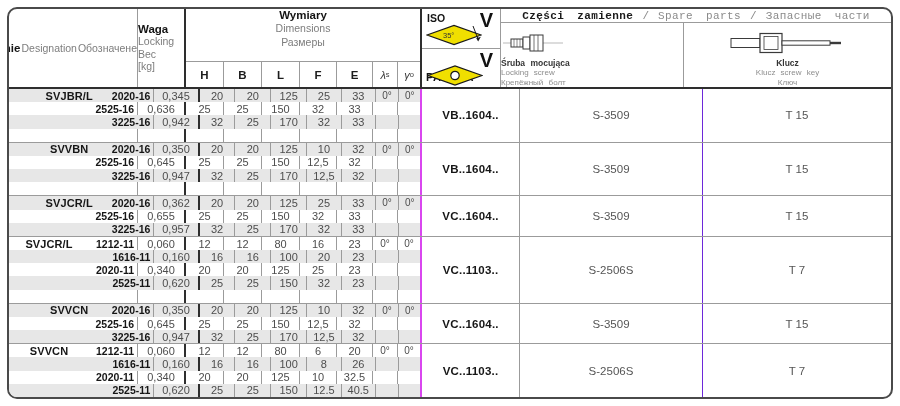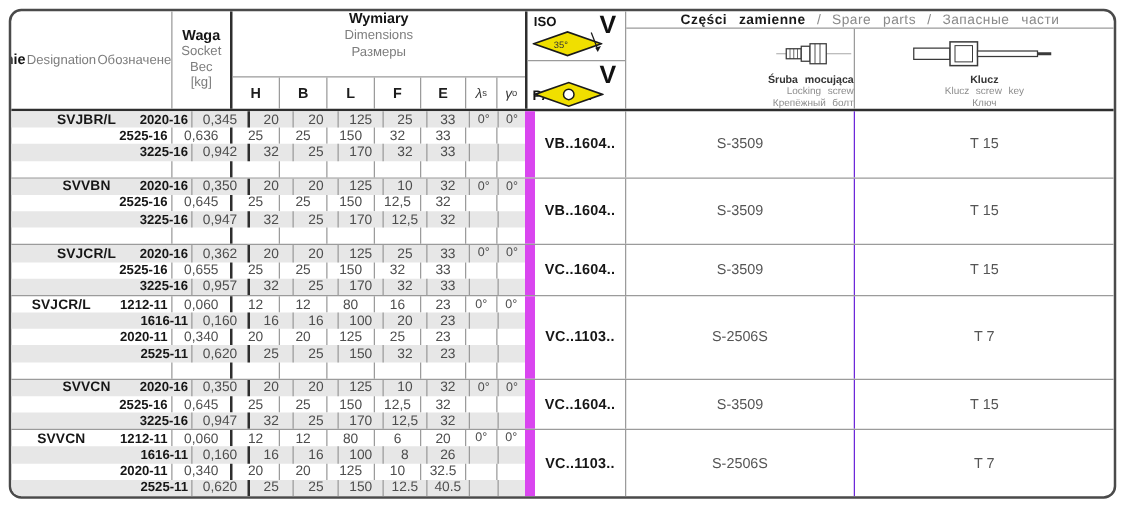--- a/index.html
+++ b/index.html
@@ -8,21 +8,21 @@
   .page { position: relative; width: 900px; height: 406px; background:#fff; overflow:hidden; }
   .frame { position:absolute; left:7px; top:7px; width:886px; height:392px;
            border:2px solid #4a4a4a; border-radius:10px; background:#fff; overflow:hidden;
            display:flex; flex-direction:column; }
 
   
   .hdr { height:80px; display:flex; border-bottom:2px solid #2e2e2e; flex:0 0 auto; }
   .h-design { width:129px; border-right:1px solid #9b9b9b; display:flex; flex-direction:row;
               align-items:center; justify-content:flex-end; gap:1px; }
   .h-waga { width:48px; border-right:2px solid #2e2e2e; display:flex; flex-direction:column;
-            align-items:center; justify-content:center; }
+            justify-content:center; }
   .t-b { font-weight:bold; font-size:11.5px; color:#141414; }
   .t-g { font-size:10.5px; color:#7d7d7d; line-height:12.5px; }
   .h-dims { width:234px; display:flex; flex-direction:column;gap:13px; }
   .h-dims-top { flex:1; display:flex; flex-direction:column; align-items:center; justify-content:center; gap:1px; }
   .h-dims-cols { height:26px; border-top:1px solid #9b9b9b; display:flex; }
   .dimcol { display:flex; align-items:center; justify-content:center; border-right:1px solid #9b9b9b;
             font-weight:bold; font-size:11.5px; color:#1c1c1c; }
   .w-h,.w-b,.w-l { width:38px; } .w-f { width:37px; } .w-e { width:36px; }
   .w-ls { width:25px; font-weight:normal; color:#3a3a3a; }
   .w-go { width:22px; border-right:none; font-weight:normal; color:#3a3a3a; }
@@ -33,67 +33,67 @@
                display:flex; flex-direction:column; }
   .iso-cell { height:40px; border-bottom:1px solid #9b9b9b; position:relative; }
   .pafana-cell { flex:1; position:relative; }
   .iso-label { position:absolute; top:3px; left:5px; font-size:10.5px; font-weight:bold; color:#141414; }
   .pafana-label { position:absolute; top:22px; left:4px; font-size:11px; font-weight:bold; color:#141414; letter-spacing:0.6px; }
   .shape-v { position:absolute; top:0px; right:7px; font-size:20px; font-weight:bold; color:#111; }
   .dmd { position:absolute; }
 
   .h-spare { flex:1; display:flex; flex-direction:column; }
   .spare-title { height:17px; border-bottom:1px solid #9b9b9b; display:flex; align-items:center;
-                 justify-content:center; gap:9px; font-size:11px; word-spacing:6px; }
+                 justify-content:center; gap:9px; font-size:11px; word-spacing:6px;font-family:Liberation Mono, monospace; }
   .spare-title .pl { font-weight:bold; color:#1a1a1a; letter-spacing:0.4px; }
   .spare-title .sep { color:#8a8a8a; }
   .spare-title .gr { color:#8a8a8a; letter-spacing:0.4px; }
   .spare-cells { flex:1; display:flex; }
   .screw-box { width:183px; border-right:1px solid #9b9b9b; display:flex; flex-direction:column;
-               align-items:flex-end; justify-content:flex-start; padding-top:8px; }
+               align-items:flex-start; justify-content:flex-start; padding-top:8px; }
   .key-box { flex:1; display:flex; flex-direction:column; align-items:center; justify-content:flex-start; padding-top:8px; }
   .part-label-pl { font-size:8.5px; font-weight:bold; color:#353535; word-spacing:3px; margin-top:3px; line-height:10px; }
   .part-label { font-size:8px; color:#8d8d8d; word-spacing:3px; line-height:9.5px; }
 
   
   .tbody { flex:1; display:flex; flex-direction:column; min-height:0; }
   .block { display:flex; border-top:1px solid #9b9b9b; min-height:0; }
   .block:first-child { border-top:none; }
   .bl-left { width:411px; display:flex; flex-direction:column; }
   .trow { flex:1; display:flex; font-size:11px; color:#4d4d4d; min-height:0; }
   .shade { background:#e7e7e7;padding-left:24px; }
   .c { display:flex; align-items:center; justify-content:center; border-right:1px solid #9b9b9b; overflow:hidden; }
   .c-design { width:129px; }
   .dname { flex:1; text-align:center; font-weight:bold; color:#161616; font-size:11px; letter-spacing:0.1px; }
   .dsize { width:48px; text-align:right; padding-right:3px; font-weight:bold; color:#161616; font-size:10.5px; }
   .c-waga { width:48px; border-right:2px solid #2e2e2e; }
   .c-h,.c-b,.c-l { width:38px; } .c-f { width:37px; } .c-e { width:36px; }
   .c-ls { width:25px; font-size:10px; } .c-go { width:22px; border-right:none; font-size:10px; }
-  .bl-insert { width:81px; border-left:8px solid #d946ef; border-right:1px solid #9b9b9b;
+  .bl-insert { width:100px; border-left:2px solid #d946ef; border-right:1px solid #9b9b9b;
                display:flex; align-items:center; justify-content:center; font-weight:bold;
                font-size:11.5px; color:#161616; letter-spacing:0.2px; }
   .bl-screw { width:183px; border-right:1px solid #6d28d9; display:flex; align-items:center;
               justify-content:center; font-size:11.5px; color:#555; }
   .bl-key { flex:1; display:flex; align-items:center; justify-content:center; font-size:11.5px; color:#555; }
 </style>
 </head>
 <body>
 
 <div class="page">
   <div class="frame">
 
     <div class="hdr">
       <div class="h-design">
         <div class="t-b">Oznaczenie</div>
         <div class="t-g">Designation</div>
         <div class="t-g">Обозначене</div>
       </div>
       <div class="h-waga">
         <div class="t-b">Waga</div>
-        <div class="t-g">Socket</div>
+        <div class="t-g">Locking</div>
         <div class="t-g">Вес</div>
         <div class="t-g">[kg]</div>
       </div>
       <div class="h-dims">
         <div class="h-dims-top">
           <div class="t-b">Wymiary</div>
           <div class="t-g">Dimensions</div>
           <div class="t-g">Размеры</div>
         </div>
         <div class="h-dims-cols">

